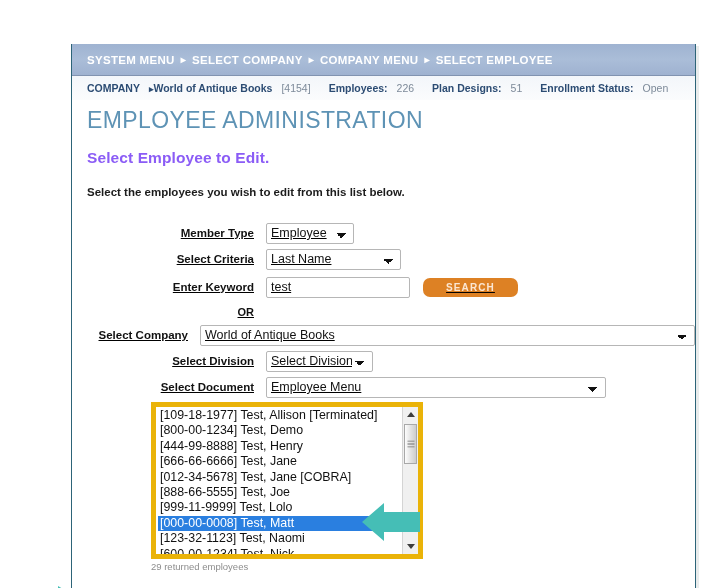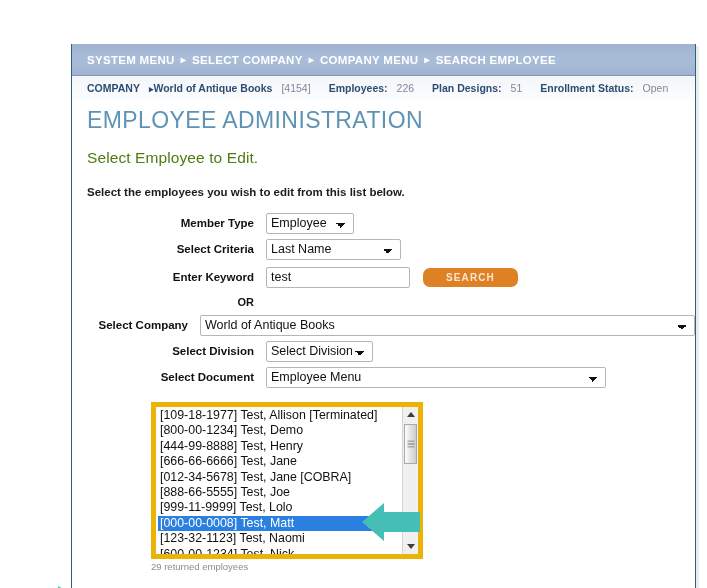--- a/index.html
+++ b/index.html
@@ -63,30 +63,30 @@
   .cb-gap { display:inline-block; width:9px; }
 
   
   .h1 {
     position:absolute; left:15px; top:63px;
     font-size:23px; font-weight:normal; color:#5e93b5;
     letter-spacing:.4px;
   }
   .h2 {
     position:absolute; left:15px; top:105px;
-    font-size:15.5px; font-weight:normal; color:#4d7c0f;
+    font-size:15.5px; font-weight:bold; color:#8b5cf6;
     letter-spacing:.1px;
   }
   .intro {
     position:absolute; left:15px; top:142px;
     font-size:11.5px; font-weight:bold; color:#1c1c1c;
   }
 
   
-  .form { position:absolute; left:0; top:168px; width:623px; }
+  .form { position:absolute; left:0; top:178px; width:623px;text-decoration:underline; }
   .row { display:flex; align-items:center; height:22px; margin-bottom:4px; }
   .row .lbl {
     width:194px; text-align:right; padding-right:12px;
     font-size:11.5px; font-weight:bold; color:#111; white-space:nowrap;
   }
   .ctl-wrap { display:flex; align-items:center; gap:13px; }
 
   select.sel, input.txt {
     font-family:"Liberation Sans", sans-serif;
     font-size:12.5px; color:#111;
@@ -209,21 +209,21 @@
   <div class="panel">
 
     <div class="navbar">
       <div class="navbar-inner">
         <span>SYSTEM MENU</span>
         <span class="nav-sep">▸</span>
         <span>SELECT COMPANY</span>
         <span class="nav-sep">▸</span>
         <span>COMPANY MENU</span>
         <span class="nav-sep">▸</span>
-        <span>SEARCH EMPLOYEE</span>
+        <span>SELECT EMPLOYEE</span>
       </div>
     </div>
 
     <div class="crumbstrip">
       <div class="crumbstrip-inner">
         <span class="cb-strong">COMPANY</span><span class="cb-gap"></span><span class="cb-arrow cb-strong">▸</span><span class="cb-strong">World of Antique Books</span><span class="cb-gap"></span><span class="cb-dim">[4154]</span><span class="cb-gap"></span><span class="cb-gap"></span><span class="cb-strong">Employees:</span><span class="cb-gap"></span><span class="cb-dim">226</span><span class="cb-gap"></span><span class="cb-gap"></span><span class="cb-strong">Plan Designs:</span><span class="cb-gap"></span><span class="cb-dim">51</span><span class="cb-gap"></span><span class="cb-gap"></span><span class="cb-strong">Enrollment Status:</span><span class="cb-gap"></span><span class="cb-dim">Open</span>
       </div>
     </div>
 
     <div class="h1">EMPLOYEE ADMINISTRATION</div>

